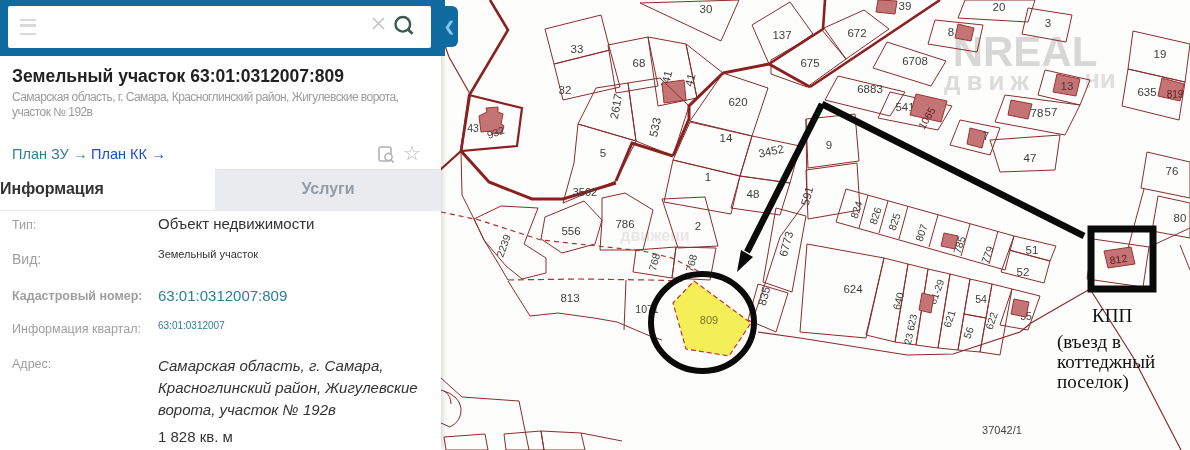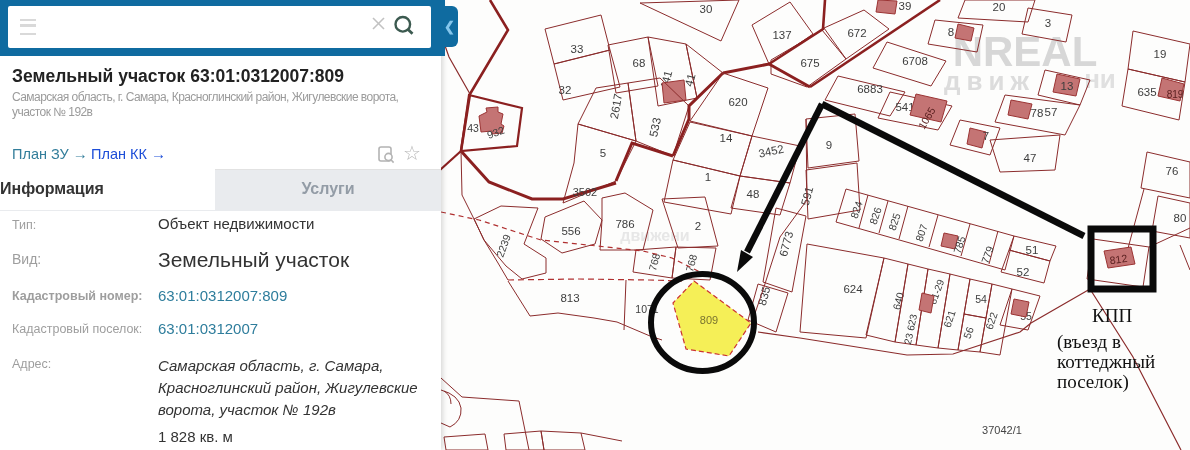--- a/index.html
+++ b/index.html
@@ -366,27 +366,27 @@
 <div class="abs" style="left:0;top:169px;width:441px;height:41px;background:#e9ebee;border-top:1px solid #e2e2e2;"></div>
 
 <div class="abs" style="left:0;top:169px;width:215px;height:41px;background:#fff;font-size:16px;font-weight:bold;color:#333;text-align:left;line-height:40px;">Информация</div>
 
 <div class="abs" style="left:215px;top:169px;width:226px;height:35px;font-size:16px;font-weight:bold;color:#939ca6;text-align:center;line-height:40px;">Услуги</div>
 
 <div class="abs" style="left:12px;top:218px;font-size:12.5px;color:#9e9e9e;">Тип:</div>
 <div class="abs" style="left:158px;top:215px;font-size:15px;color:#333;">Объект недвижимости</div>
 
 <div class="abs" style="left:12px;top:251px;font-size:14px;color:#9e9e9e;">Вид:</div>
-<div class="abs" style="left:158px;top:248px;font-size:21px;color:#333;">Земельный участок</div>
+<div class="abs" style="left:158px;top:248px;font-size:11px;color:#333;">Земельный участок</div>
 
 <div class="abs" style="left:12px;top:289px;font-size:12.5px;color:#9e9e9e;font-weight:bold;">Кадастровый номер:</div>
 <div class="abs" style="left:158px;top:287px;font-size:15px;color:#2e7d9c;">63:01:0312007:809</div>
 
-<div class="abs" style="left:12px;top:322px;font-size:12.5px;color:#9e9e9e;">Кадастровый поселок:</div>
-<div class="abs" style="left:158px;top:320px;font-size:15px;color:#2e7d9c;">63:01:0312007</div>
+<div class="abs" style="left:12px;top:322px;font-size:12.5px;color:#9e9e9e;">Информация квартал:</div>
+<div class="abs" style="left:158px;top:320px;font-size:10px;color:#2e7d9c;">63:01:0312007</div>
 
 <div class="abs" style="left:12px;top:357px;font-size:12.5px;color:#9e9e9e;">Адрес:</div>
 <div class="abs" style="left:158px;top:355px;font-size:15px;color:#333;line-height:22px;font-style:italic;">Самарская область, г. Самара,<br>Красноглинский район, Жигулевские<br>ворота, участок № 192в</div>
 
 <div class="abs" style="left:12px;top:430px;font-size:12.5px;color:#9e9e9e;margin-top:48px;">Площадь уточненная:</div>
 <div class="abs" style="left:158px;top:428px;font-size:15px;color:#333;text-align:right;">1 828 кв. м</div>
 
 </div>
 
 </body></html>

